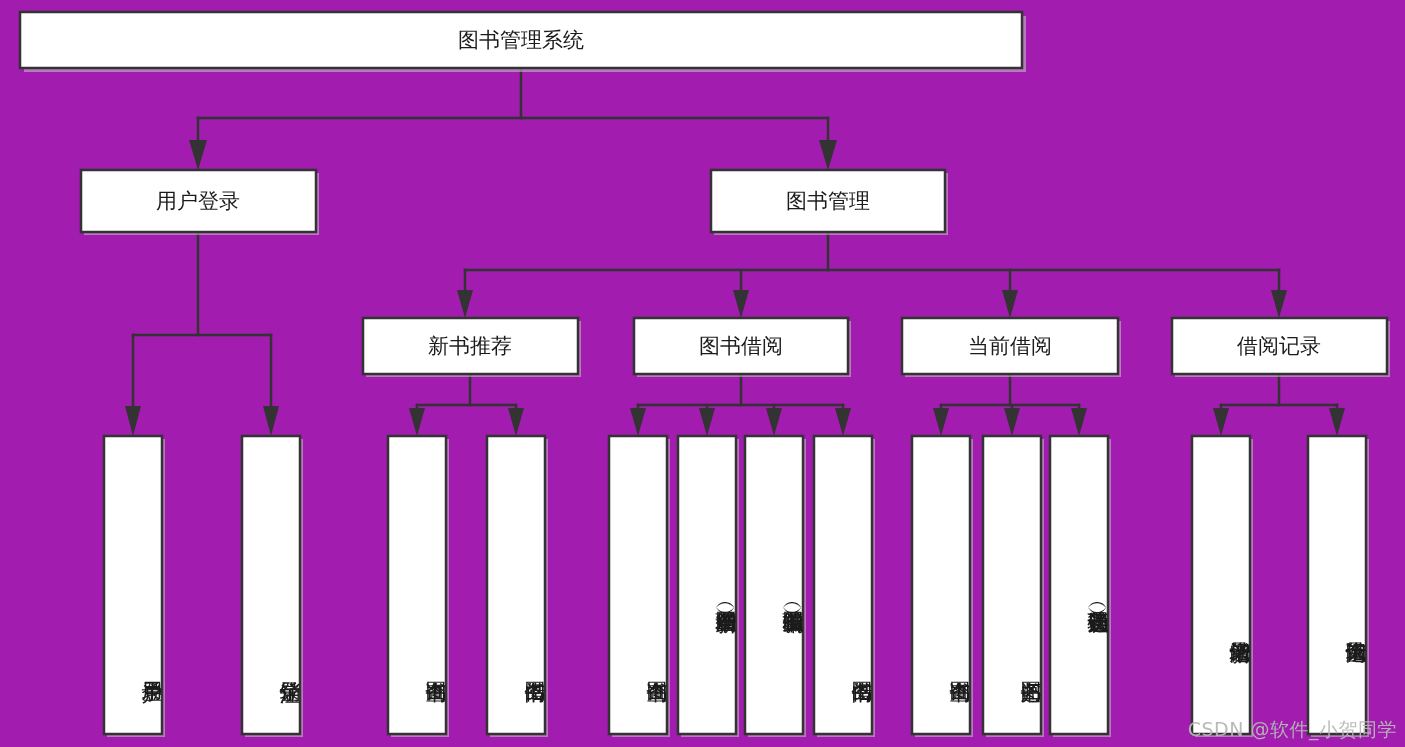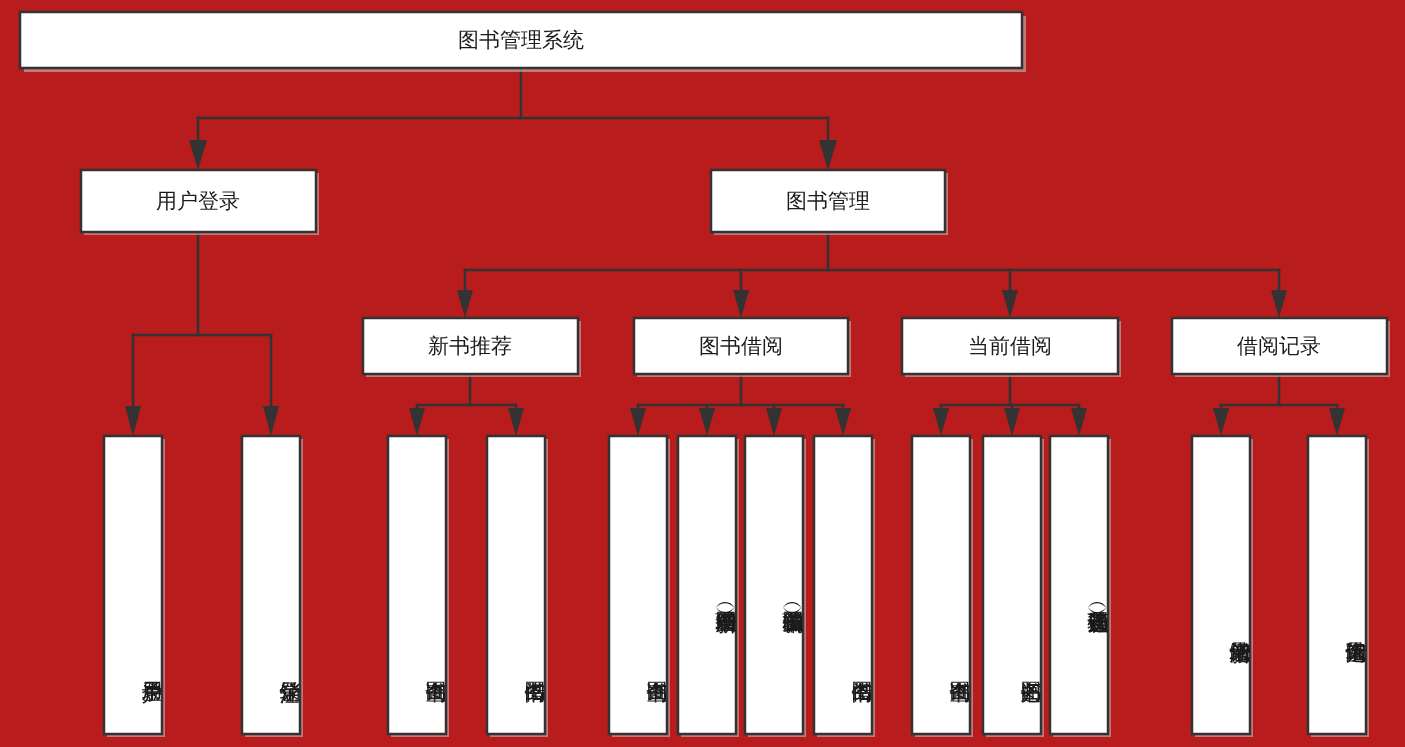--- a/index.html
+++ b/index.html
@@ -10,21 +10,21 @@
   body {
     width: 1405px;
     height: 747px;
     overflow: hidden;
     font-family: "DejaVu Sans", "Liberation Sans", sans-serif;
   }
   #diagram-root {
     position: relative;
     width: 1405px;
     height: 747px;
-    background: #b91c1c;
+    background: #a21caf;
   }
   svg.diagram-canvas {
     position: absolute;
     left: 0;
     top: 0;
     width: 1405px;
     height: 747px;
     display: block;
   }
   .node-box {
@@ -243,13 +243,14 @@
   <div class="node-label-vertical" style="left:609px; top:436px; width:58px; height:298px; padding-top:80px;">查询图书</div>
   <div class="node-label-vertical" style="left:678px; top:436px; width:58px; height:298px; padding-top:10px;">新增图书（管理员）</div>
   <div class="node-label-vertical" style="left:745px; top:436px; width:58px; height:298px; padding-top:10px;">编辑图书（管理员）</div>
   <div class="node-label-vertical" style="left:814px; top:436px; width:58px; height:298px; padding-top:80px;">借阅图书</div>
   <div class="node-label-vertical" style="left:912px; top:436px; width:58px; height:298px; padding-top:80px;">查询图书</div>
   <div class="node-label-vertical" style="left:983px; top:436px; width:58px; height:298px; padding-top:80px;">归还图书</div>
   <div class="node-label-vertical" style="left:1050px; top:436px; width:58px; height:298px; padding-top:10px;">确认归还（管理员）</div>
   <div class="node-label-vertical" style="left:1192px; top:436px; width:58px; height:298px; padding-top:40px;">新增借阅记录</div>
   <div class="node-label-vertical" style="left:1308px; top:436px; width:58px; height:298px; padding-top:40px;">查询借阅记录</div>
 
+  <div class="watermark">CSDN @软件_小贺同学</div>
 </div>
 
 </body></html>

